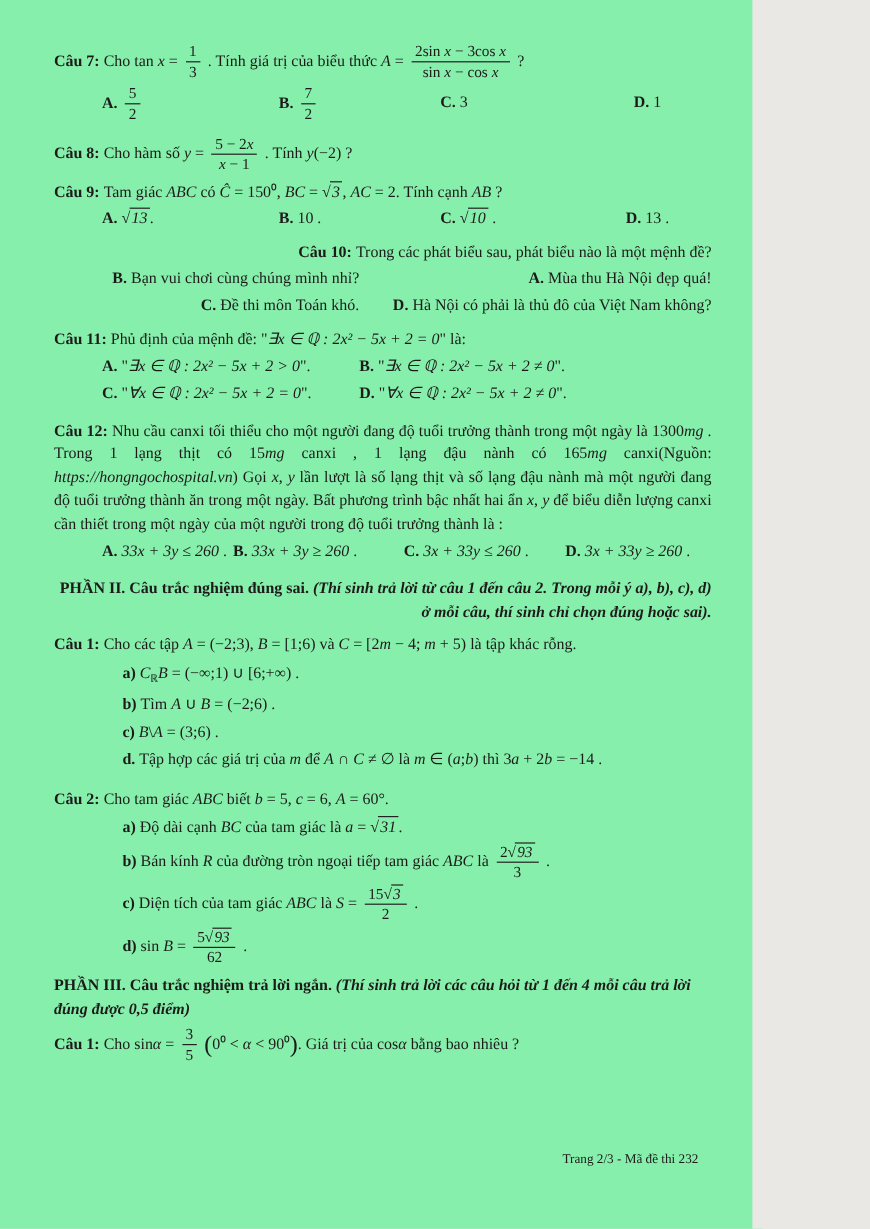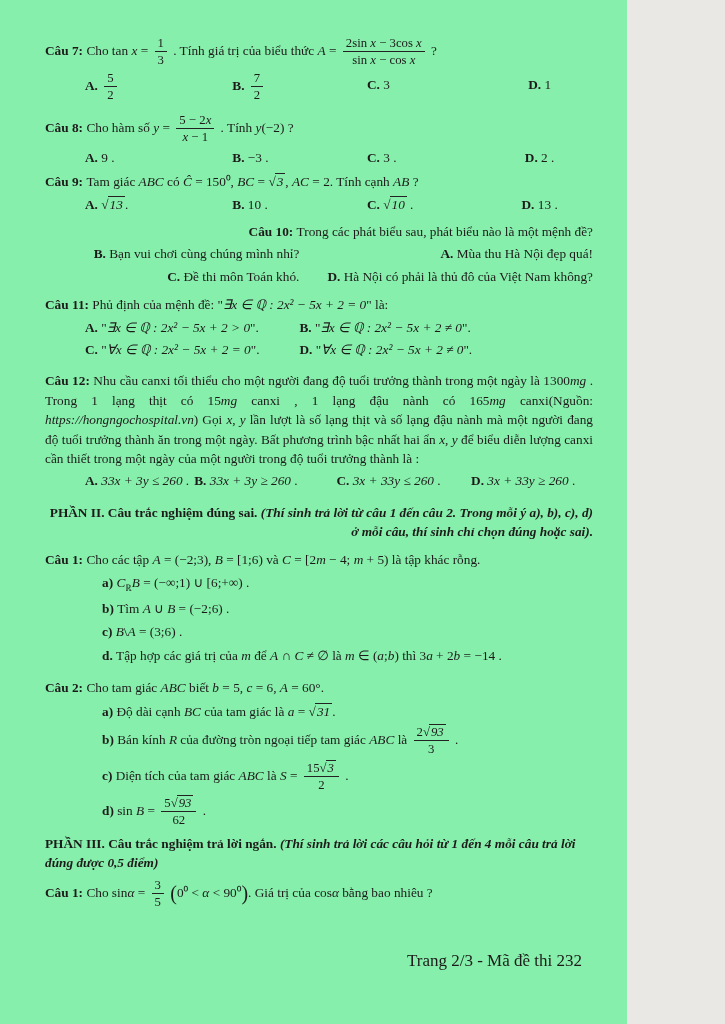--- a/index.html
+++ b/index.html
@@ -53,44 +53,38 @@
   [data-name="question-9"]{margin-top:5px;}
   [data-name="question-10"]{margin-top:8px;text-align:right;}
   [data-name="question-11"]{margin-top:9px;}
   [data-name="question-12"]{margin-top:12px;}
   [data-name="section-part2"]{margin-top:12px;text-align:right;}
   [data-name="question-p2-1"]{margin-top:8px;}
   [data-name="question-p2-2"]{margin-top:13px;}
   [data-name="section-part3"]{margin-top:6px;}
   [data-name="question-p3-1"]{margin-top:5px;}
   [data-name="question-12"] .stem{text-align:justify;}
-  .footer{position:absolute;right:45px;bottom:50px;font-size:17px;}
+  .footer{position:absolute;right:45px;bottom:50px;font-size:11px;}
 </style>
 </head>
 <body>
 
 <div class="page" data-name="exam-page">
   <div class="content" data-name="exam-content">
       <div class="question" data-name="question-7">
         <div class="stem" data-name="question-stem"><span class="qlabel" data-name="question-label">Câu 7: </span><span class="mt" data-name="text-run">Cho tan </span><span class="mi" data-name="math-run">x</span><span class="mt" data-name="text-run"> = </span><span class="frac" data-name="fraction"><span class="fnum" data-name="fraction-numerator"><span class="mt" data-name="text-run">1</span></span><span class="fden" data-name="fraction-denominator"><span class="mt" data-name="text-run">3</span></span></span><span class="mt" data-name="text-run"> .  Tính giá trị của biểu thức  </span><span class="mi" data-name="math-run">A</span><span class="mt" data-name="text-run"> = </span><span class="frac" data-name="fraction"><span class="fnum" data-name="fraction-numerator"><span class="mt" data-name="text-run">2sin </span><span class="mi" data-name="math-run">x</span><span class="mt" data-name="text-run"> − 3cos </span><span class="mi" data-name="math-run">x</span></span><span class="fden" data-name="fraction-denominator"><span class="mt" data-name="text-run">sin </span><span class="mi" data-name="math-run">x</span><span class="mt" data-name="text-run"> − cos </span><span class="mi" data-name="math-run">x</span></span></span><span class="mt" data-name="text-run">  ?</span></div>
         <div class="optrow l4a" data-name="options-row">
           <span class="opt" data-name="option-a"><span class="qlabel" data-name="option-label">A. </span><span class="frac" data-name="fraction"><span class="fnum" data-name="fraction-numerator"><span class="mt" data-name="text-run">5</span></span><span class="fden" data-name="fraction-denominator"><span class="mt" data-name="text-run">2</span></span></span></span>
           <span class="opt" data-name="option-b"><span class="qlabel" data-name="option-label">B. </span><span class="frac" data-name="fraction"><span class="fnum" data-name="fraction-numerator"><span class="mt" data-name="text-run">7</span></span><span class="fden" data-name="fraction-denominator"><span class="mt" data-name="text-run">2</span></span></span></span>
           <span class="opt" data-name="option-c"><span class="qlabel" data-name="option-label">C. </span><span class="mt" data-name="text-run">3</span></span>
           <span class="opt" data-name="option-d"><span class="qlabel" data-name="option-label">D. </span><span class="mt" data-name="text-run">1</span></span>
         </div>
       </div>
       <div class="question" data-name="question-8">
         <div class="stem" data-name="question-stem"><span class="qlabel" data-name="question-label">Câu 8: </span><span class="mt" data-name="text-run">Cho hàm số  </span><span class="mi" data-name="math-run">y</span><span class="mt" data-name="text-run"> = </span><span class="frac" data-name="fraction"><span class="fnum" data-name="fraction-numerator"><span class="mt" data-name="text-run">5 − 2</span><span class="mi" data-name="math-run">x</span></span><span class="fden" data-name="fraction-denominator"><span class="mi" data-name="math-run">x</span><span class="mt" data-name="text-run"> − 1</span></span></span><span class="mt" data-name="text-run"> . Tính  </span><span class="mi" data-name="math-run">y</span><span class="mt" data-name="text-run">(−2) ?</span></div>
-        <div class="optrow l4a" data-name="options-row">
-          <span class="opt" data-name="option-a"><span class="qlabel" data-name="option-label">A. </span><span class="mt" data-name="text-run">9 .</span></span>
-          <span class="opt" data-name="option-b"><span class="qlabel" data-name="option-label">B. </span><span class="mt" data-name="text-run">−3 .</span></span>
-          <span class="opt" data-name="option-c"><span class="qlabel" data-name="option-label">C. </span><span class="mt" data-name="text-run">3 .</span></span>
-          <span class="opt" data-name="option-d"><span class="qlabel" data-name="option-label">D. </span><span class="mt" data-name="text-run">2 .</span></span>
-        </div>
       </div>
       <div class="question" data-name="question-9">
         <div class="stem" data-name="question-stem"><span class="qlabel" data-name="question-label">Câu 9: </span><span class="mt" data-name="text-run">Tam giác  </span><span class="mi" data-name="math-run">ABC</span><span class="mt" data-name="text-run"> có  </span><span class="mi" data-name="math-run">Ĉ</span><span class="mt" data-name="text-run"> = 150⁰, </span><span class="mi" data-name="math-run">BC</span><span class="mt" data-name="text-run"> = </span><span class="sqrt" data-name="radical"><span class="rsign" data-name="radical-sign-icon">√</span><span class="rarg" data-name="radicand">3</span></span><span class="mt" data-name="text-run">, </span><span class="mi" data-name="math-run">AC</span><span class="mt" data-name="text-run"> = 2.  Tính cạnh  </span><span class="mi" data-name="math-run">AB</span><span class="mt" data-name="text-run"> ?</span></div>
         <div class="optrow l4a" data-name="options-row">
           <span class="opt" data-name="option-a"><span class="qlabel" data-name="option-label">A. </span><span class="sqrt" data-name="radical"><span class="rsign" data-name="radical-sign-icon">√</span><span class="rarg" data-name="radicand">13</span></span><span class="mt" data-name="text-run">.</span></span>
           <span class="opt" data-name="option-b"><span class="qlabel" data-name="option-label">B. </span><span class="mt" data-name="text-run">10 .</span></span>
           <span class="opt" data-name="option-c"><span class="qlabel" data-name="option-label">C. </span><span class="sqrt" data-name="radical"><span class="rsign" data-name="radical-sign-icon">√</span><span class="rarg" data-name="radicand">10</span></span><span class="mt" data-name="text-run"> .</span></span>
           <span class="opt" data-name="option-d"><span class="qlabel" data-name="option-label">D. </span><span class="mt" data-name="text-run">13 .</span></span>
         </div>
       </div>

